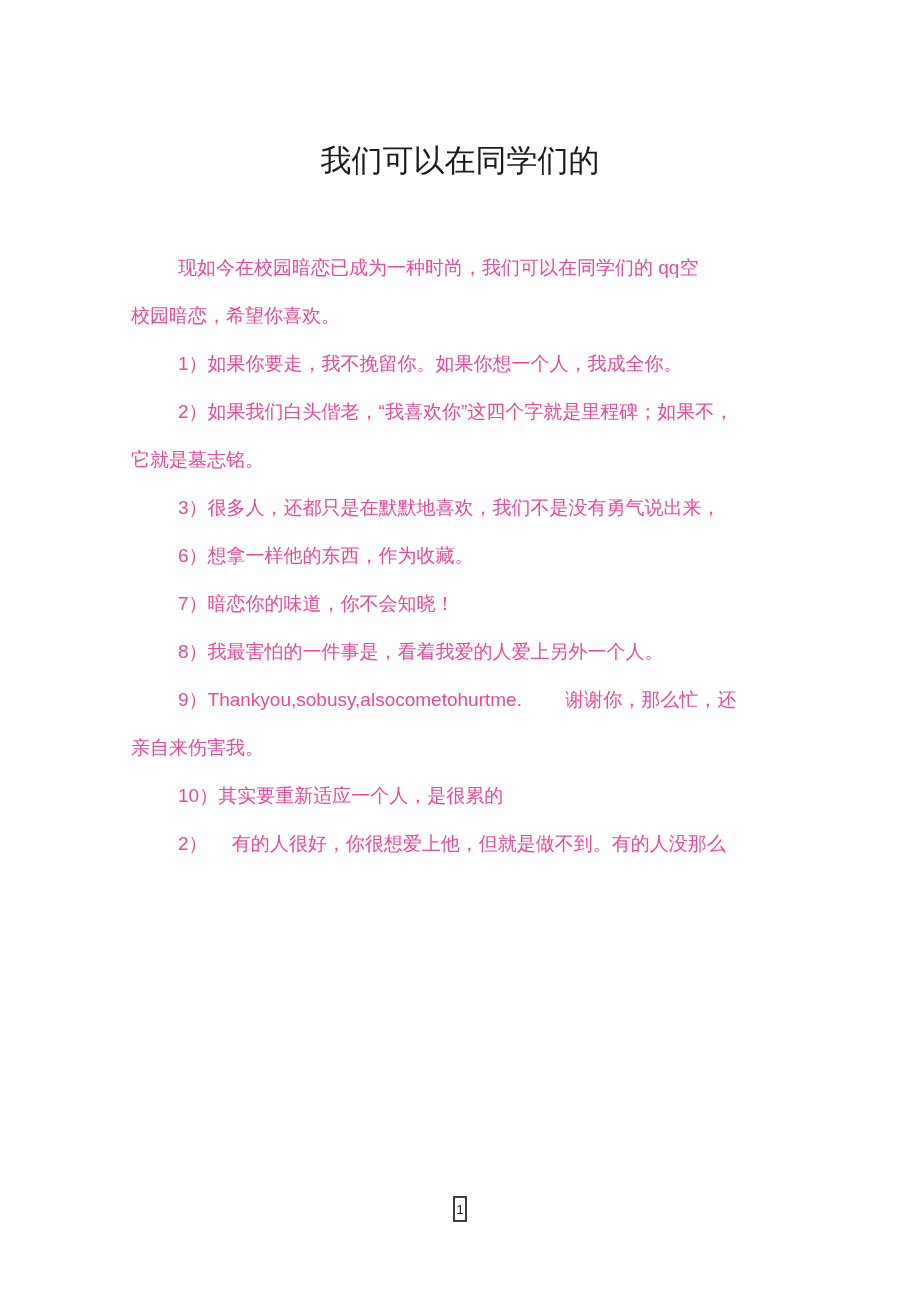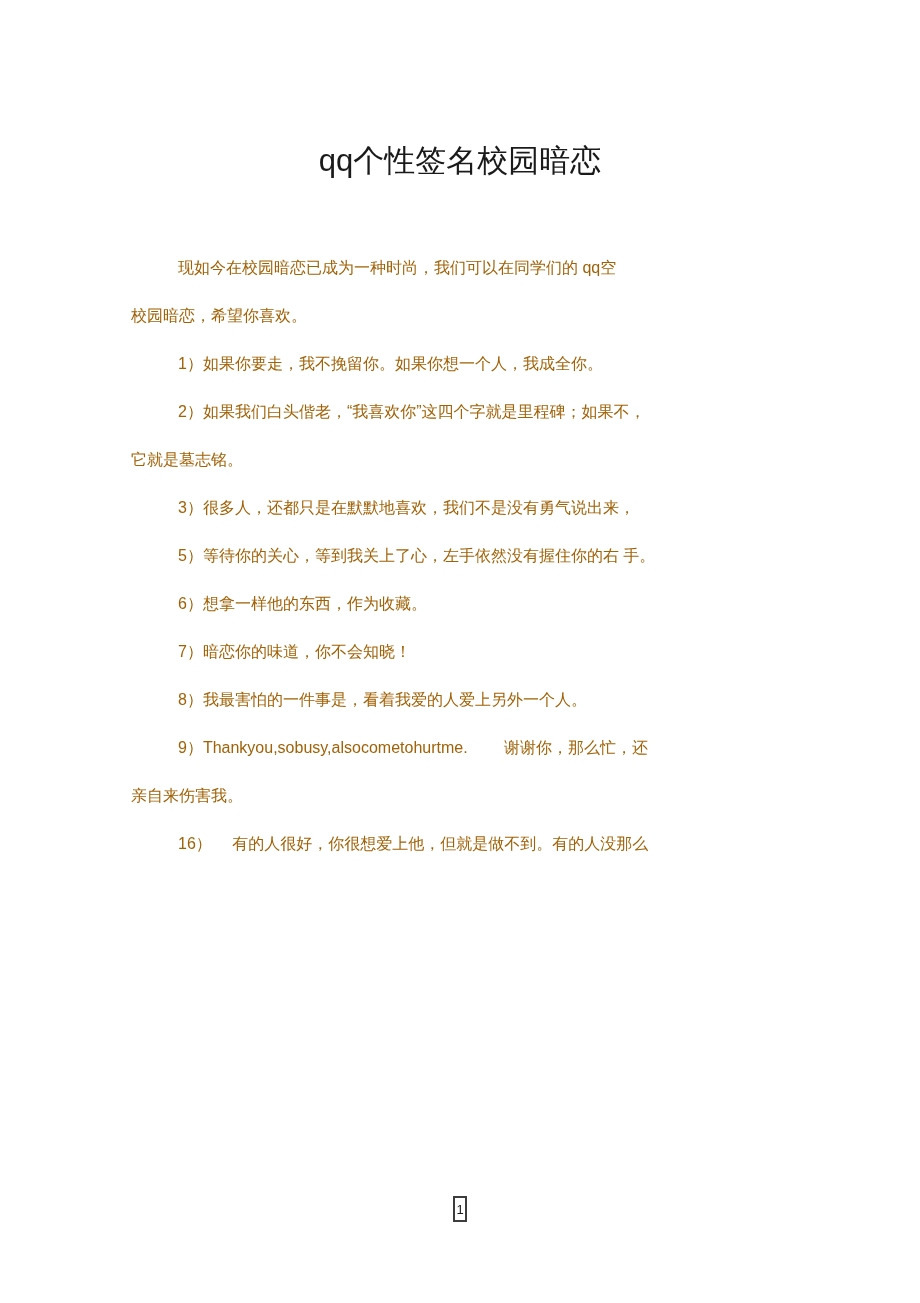--- a/index.html
+++ b/index.html
@@ -27,25 +27,25 @@
     font-weight: 500;
     color: #1a1a1a;
   }
   .doc-body {
     position: absolute;
     top: 244px;
     left: 131px;
     width: 680px;
   }
   .line {
-    font-size: 16px;
+    font-size: 19px;
     line-height: 48px;
     height: 48px;
     white-space: nowrap;
-    color: #a16207;
+    color: #ec4899;
   }
   .line.indent {
     padding-left: 47px;
   }
   .page-footer {
     position: absolute;
     top: 1196px;
     left: 0;
     width: 100%;
     display: flex;
@@ -62,36 +62,36 @@
     font-size: 13px;
     color: #1a1a1a;
     padding: 0 1px;
   }
 </style>
 </head>
 <body>
 
 <div class="page">
 
-  <h1 class="doc-title">qq个性签名校园暗恋</h1>
+  <h1 class="doc-title">我们可以在同学们的</h1>
 
   <div class="doc-body">
     <div class="line indent">现如今在校园暗恋已成为一种时尚，我们可以在同学们的 qq空</div>
     <div class="line">校园暗恋，希望你喜欢。</div>
     <div class="line indent">1）如果你要走，我不挽留你。如果你想一个人，我成全你。</div>
     <div class="line indent">2）如果我们白头偕老，“我喜欢你”这四个字就是里程碑；如果不，</div>
     <div class="line">它就是墓志铭。</div>
     <div class="line indent">3）很多人，还都只是在默默地喜欢，我们不是没有勇气说出来，</div>
-    <div class="line indent">5）等待你的关心，等到我关上了心，左手依然没有握住你的右 手。</div>
     <div class="line indent">6）想拿一样他的东西，作为收藏。</div>
     <div class="line indent">7）暗恋你的味道，你不会知晓！</div>
     <div class="line indent">8）我最害怕的一件事是，看着我爱的人爱上另外一个人。</div>
     <div class="line indent">9）Thankyou,sobusy,alsocometohurtme.　　  谢谢你，那么忙，还</div>
     <div class="line">亲自来伤害我。</div>
-    <div class="line indent">16）　 有的人很好，你很想爱上他，但就是做不到。有的人没那么</div>
+    <div class="line indent">10）其实要重新适应一个人，是很累的</div>
+    <div class="line indent">2）　 有的人很好，你很想爱上他，但就是做不到。有的人没那么</div>
   </div>
 
   <div class="page-footer">
     <div class="page-number-box">
       <span>1</span>
     </div>
   </div>
 
 </div>
 

